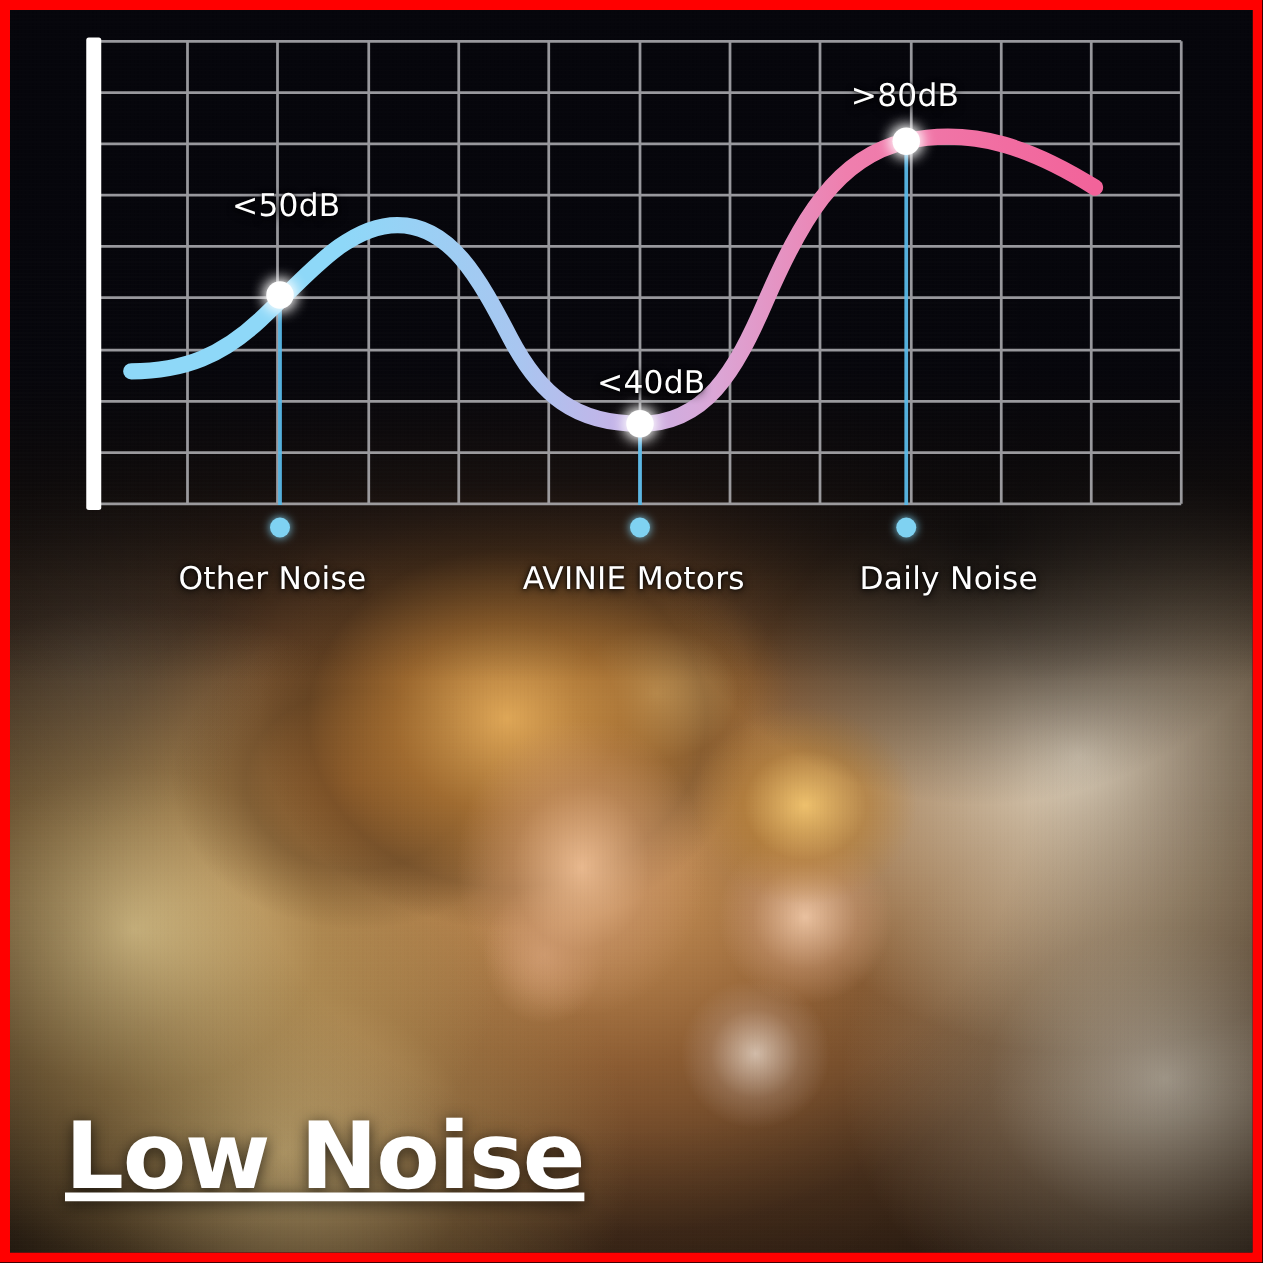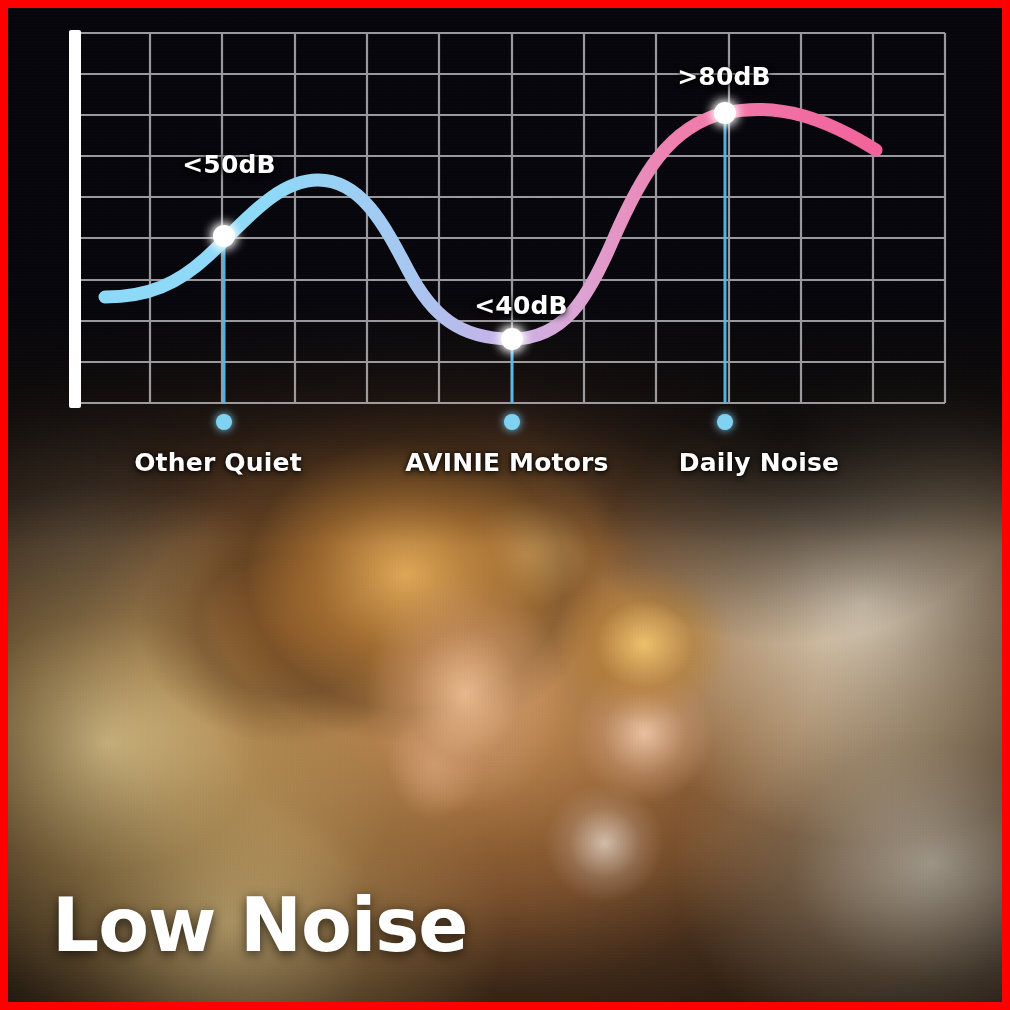--- a/index.html
+++ b/index.html
@@ -93,38 +93,39 @@
   .tick-labels{
     position:absolute; left:0; top:0; width:994px; height:500px;
     pointer-events:none;
   }
   .tick-label{
     position:absolute;
     transform:translateX(-50%);
     color:#ffffff;
     font-family:"DejaVu Sans", sans-serif;
     font-size:25px;
-    font-weight:700;
+    font-weight:400;
     letter-spacing:.2px;
     white-space:nowrap;
     text-shadow:0 2px 7px rgba(0,0,0,.85), 0 0 3px rgba(0,0,0,.9);
   }
 
   
   #headline{
     position:absolute; left:44px; bottom:40px; width:920px;
   }
   .hl-1{
     color:#ffffff;
     font-family:"DejaVu Sans", sans-serif;
     font-size:74px;
     font-weight:700;
     line-height:1.0;
     letter-spacing:-1px;
     text-shadow:0 3px 12px rgba(0,0,0,.65);
+    text-decoration:underline;
   }
   .hl-2{
     color:#ffffff;
     font-family:"DejaVu Sans", sans-serif;
     font-size:62px;
     font-weight:700;
     line-height:1.12;
     letter-spacing:-.5px;
     margin-top:4px;
     text-shadow:0 3px 12px rgba(0,0,0,.65);
@@ -235,21 +236,21 @@
         </g>
       </svg>
 
       <div class="tick-labels">
         <div class="tick-label" style="left:221px; top:142px;">&lt;50dB</div>
 
         <div class="tick-label" style="left:513px; top:283px;">&lt;40dB</div>
 
         <div class="tick-label" style="left:716px; top:54px;">&gt;80dB</div>
 
-        <div class="tick-label" style="left:210px; top:440px;">Other Quiet</div>
+        <div class="tick-label" style="left:210px; top:440px;">Other Noise</div>
 
         <div class="tick-label" style="left:751px; top:440px;">Daily Noise</div>
 
         <div class="tick-label" style="left:499px; top:440px;">AVINIE Motors</div>
       </div>
     </div>
 
     <div id="headline">
       <div class="hl-1">Low Noise</div>
     </div>

